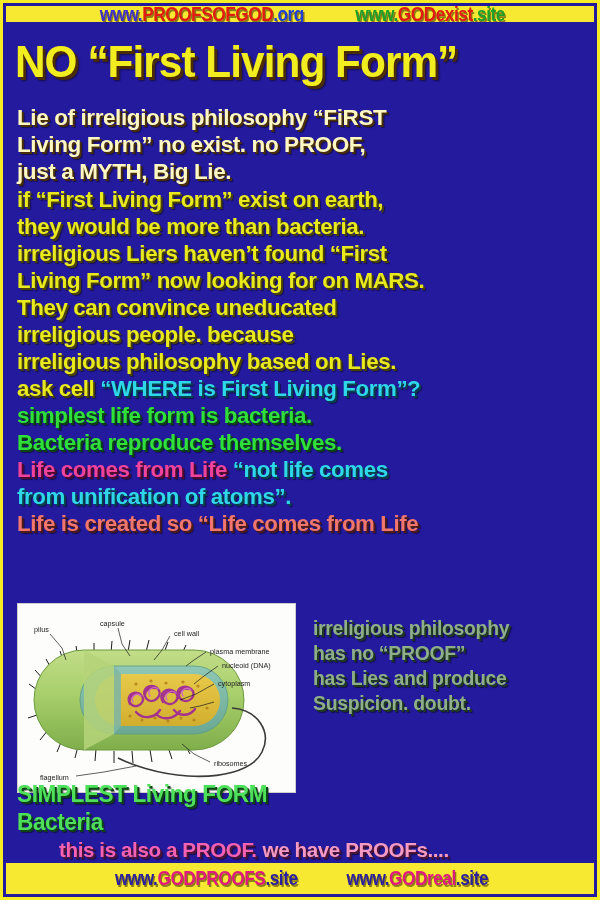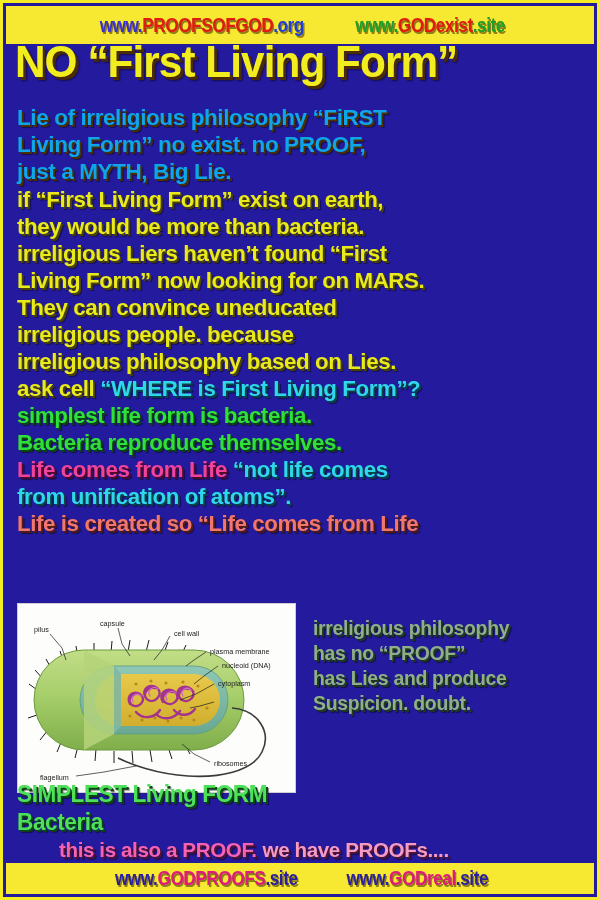--- a/index.html
+++ b/index.html
@@ -16,21 +16,21 @@
   }
 
   
   .banner{
     position:absolute;left:3px;right:3px;
     background:#f7e832;
     display:flex;align-items:center;justify-content:center;
     gap:22px;
     overflow:hidden;
   }
-  #top-banner{top:3px;height:38px;}
+  #top-banner{top:3px;height:16px;}
   #bottom-banner{bottom:3px;height:31px;}
 
   .url{
     font-weight:bold;
     font-size:20px;
     letter-spacing:-0.5px;
     white-space:nowrap;
     transform:scaleX(0.86);
     transform-origin:center;
     text-shadow:1.5px 1.5px 0 rgba(60,40,0,.55);
@@ -55,21 +55,21 @@
   
   .line{
     position:absolute;
     left:14px;
     font-weight:bold;
     white-space:nowrap;
     letter-spacing:-0.4px;
     transform-origin:left center;
     line-height:1;
   }
-  .l-gold{color:#0ea5e9;text-shadow:2px 2px 0 #4a2f05,3px 3px 1px rgba(0,0,0,.45);}
+  .l-gold{color:#fef9c3;text-shadow:2px 2px 0 #4a2f05,3px 3px 1px rgba(0,0,0,.45);}
   .l-yellow{color:#e8ea1c;text-shadow:2px 2px 0 #4a4205,3px 3px 1px rgba(0,0,0,.45);}
   .l-green{color:#2fe03a;text-shadow:2px 2px 0 #0b4410,3px 3px 1px rgba(0,0,0,.45);}
   .l-cyan{color:#2fd8e8;text-shadow:2px 2px 0 #07424a,3px 3px 1px rgba(0,0,0,.45);}
   .l-salmon{color:#f0766e;text-shadow:2px 2px 0 #4d1b17,3px 3px 1px rgba(0,0,0,.45);}
   .l-sage{color:#8fae8a;text-shadow:2px 2px 0 #1f3a1d,3px 3px 1px rgba(0,0,0,.5);}
   .l-pink{color:#f562b4;text-shadow:2px 2px 0 #4d1336,3px 3px 1px rgba(0,0,0,.45);}
   .l-lgreen{color:#4ee05a;text-shadow:2px 2px 0 #0d4512,3px 3px 1px rgba(0,0,0,.45);}
 
   .seg-cyan{color:#2fd8e8;text-shadow:2px 2px 0 #07424a,3px 3px 1px rgba(0,0,0,.45);}
   .seg-magenta{color:#f0439c;text-shadow:2px 2px 0 #4d0a2c,3px 3px 1px rgba(0,0,0,.45);}

